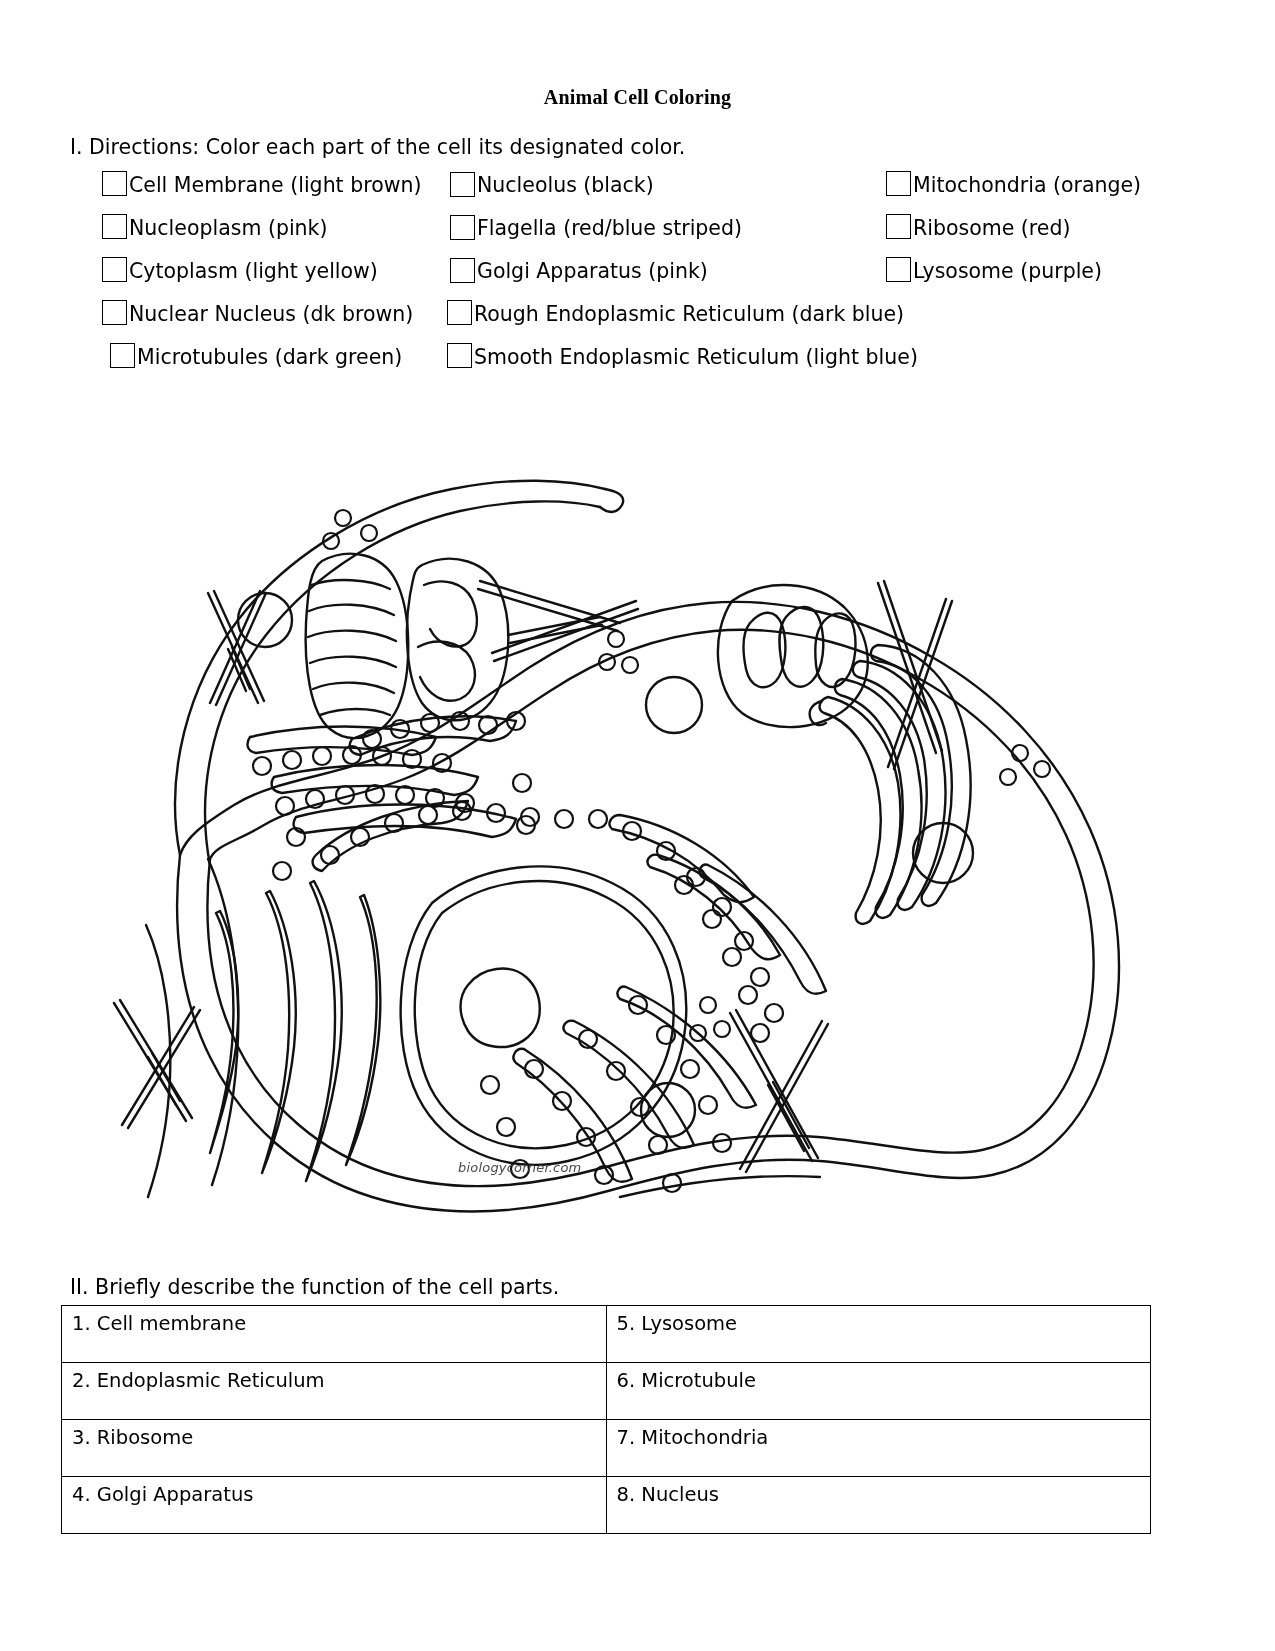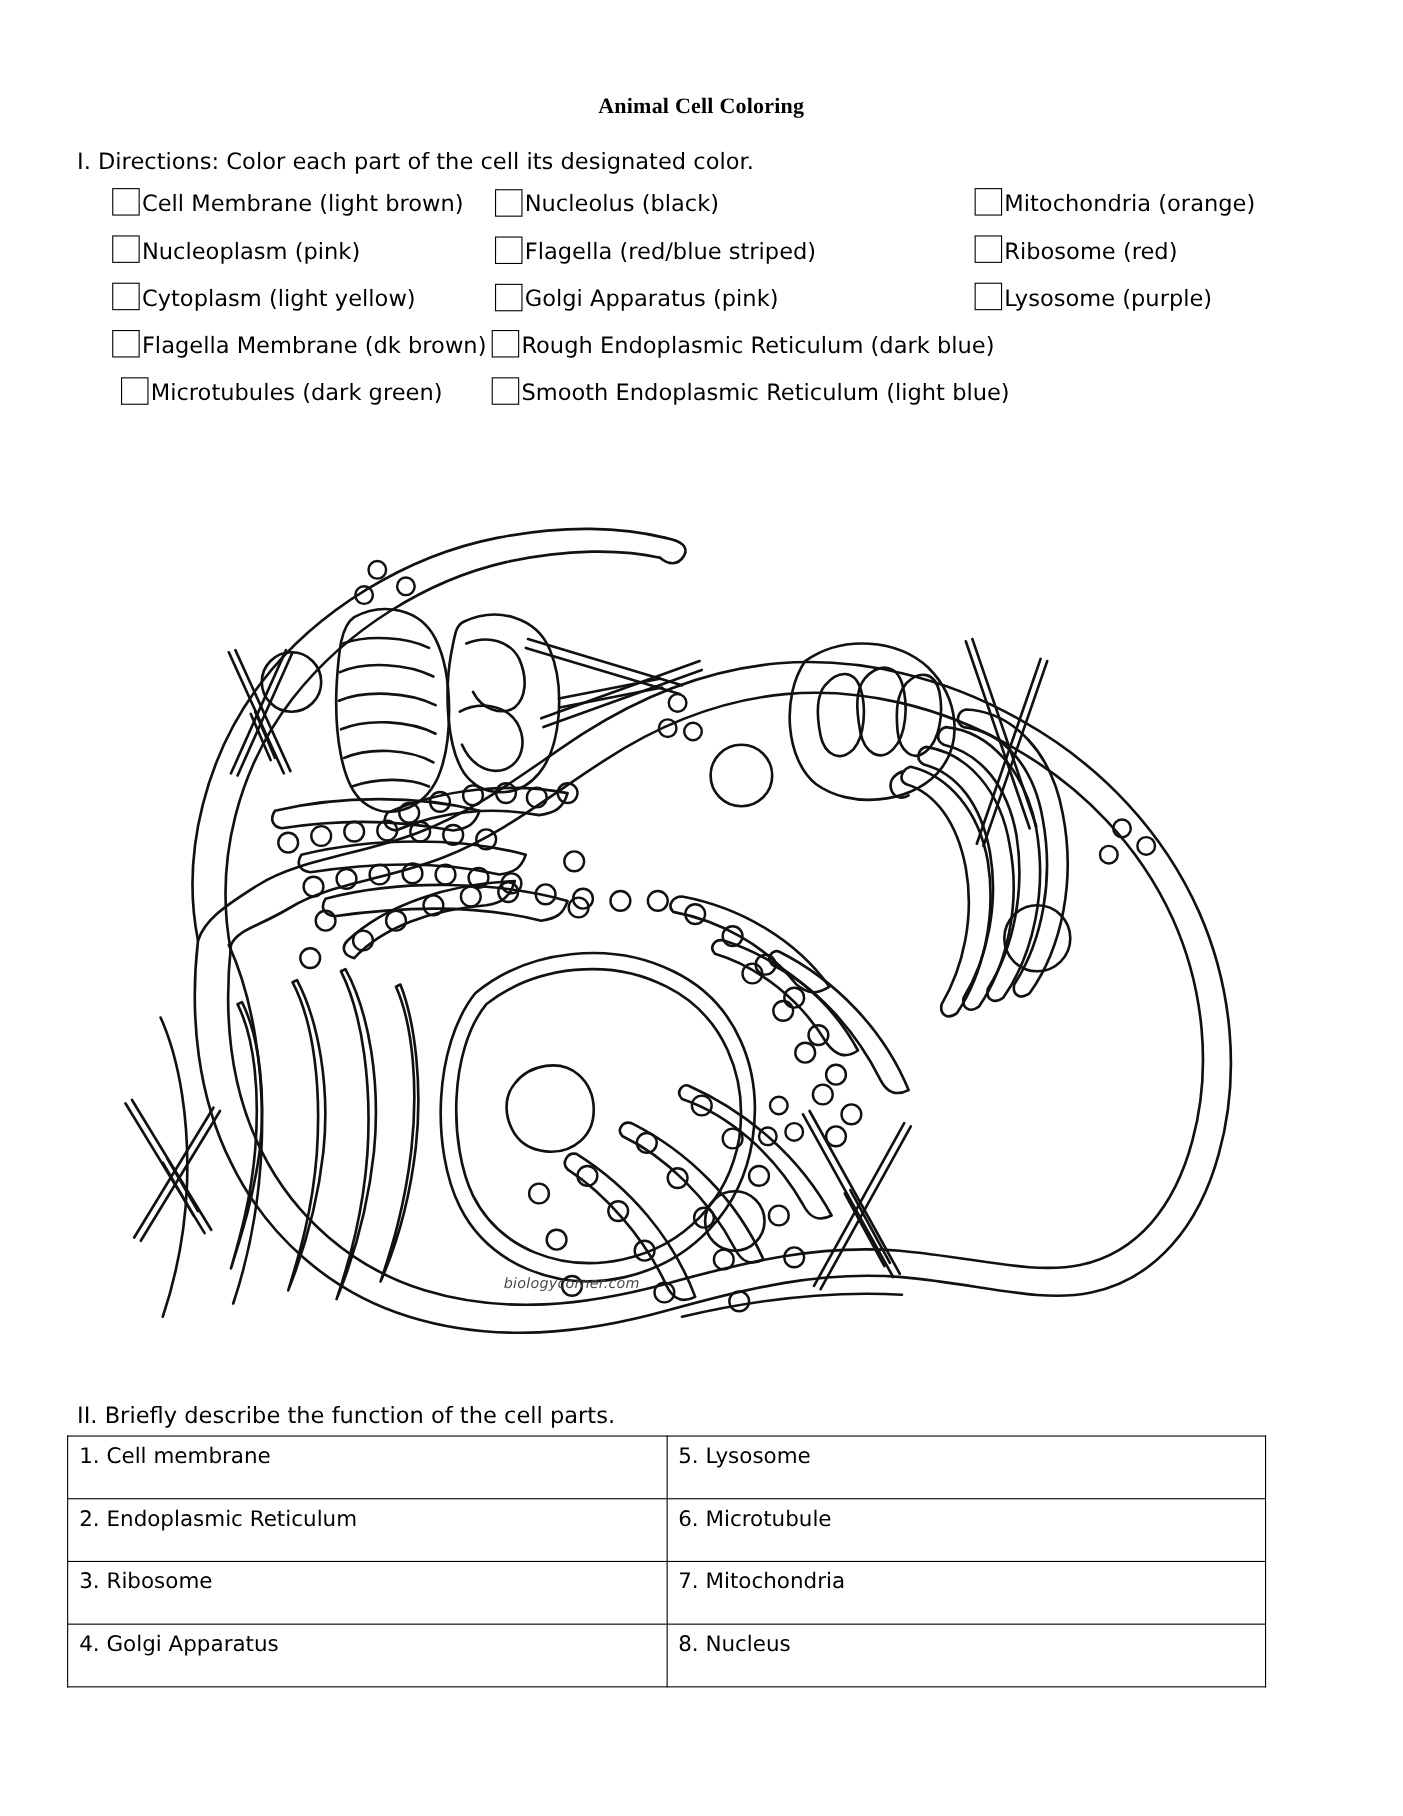--- a/index.html
+++ b/index.html
@@ -165,21 +165,21 @@
       </div>
       <div class="chk-item col3">
         <span class="box"></span>
         <span class="lbl">Lysosome (purple)</span>
       </div>
     </div>
 
     <div class="chk-row">
       <div class="chk-item col1">
         <span class="box"></span>
-        <span class="lbl">Flagella Membrane (dk brown)</span>
+        <span class="lbl">Nuclear Nucleus (dk brown)</span>
       </div>
       <div class="chk-item col2-wide">
         <span class="box"></span>
         <span class="lbl">Rough Endoplasmic Reticulum (dark blue)</span>
       </div>
     </div>
 
     <div class="chk-row">
       <div class="chk-item col1-indent">
         <span class="box"></span>

